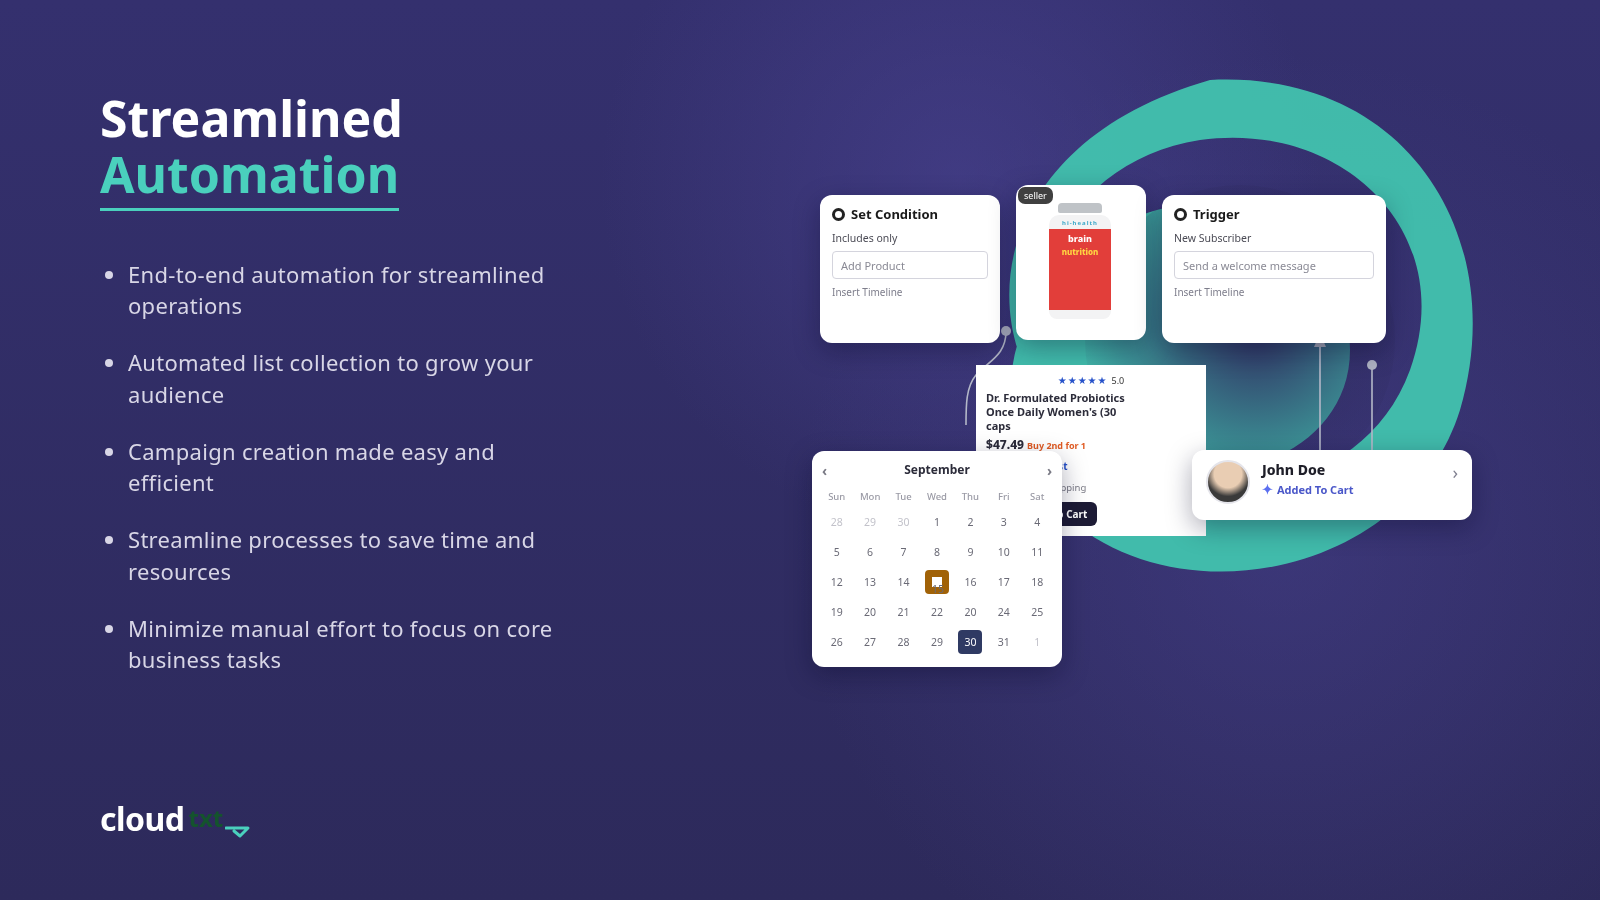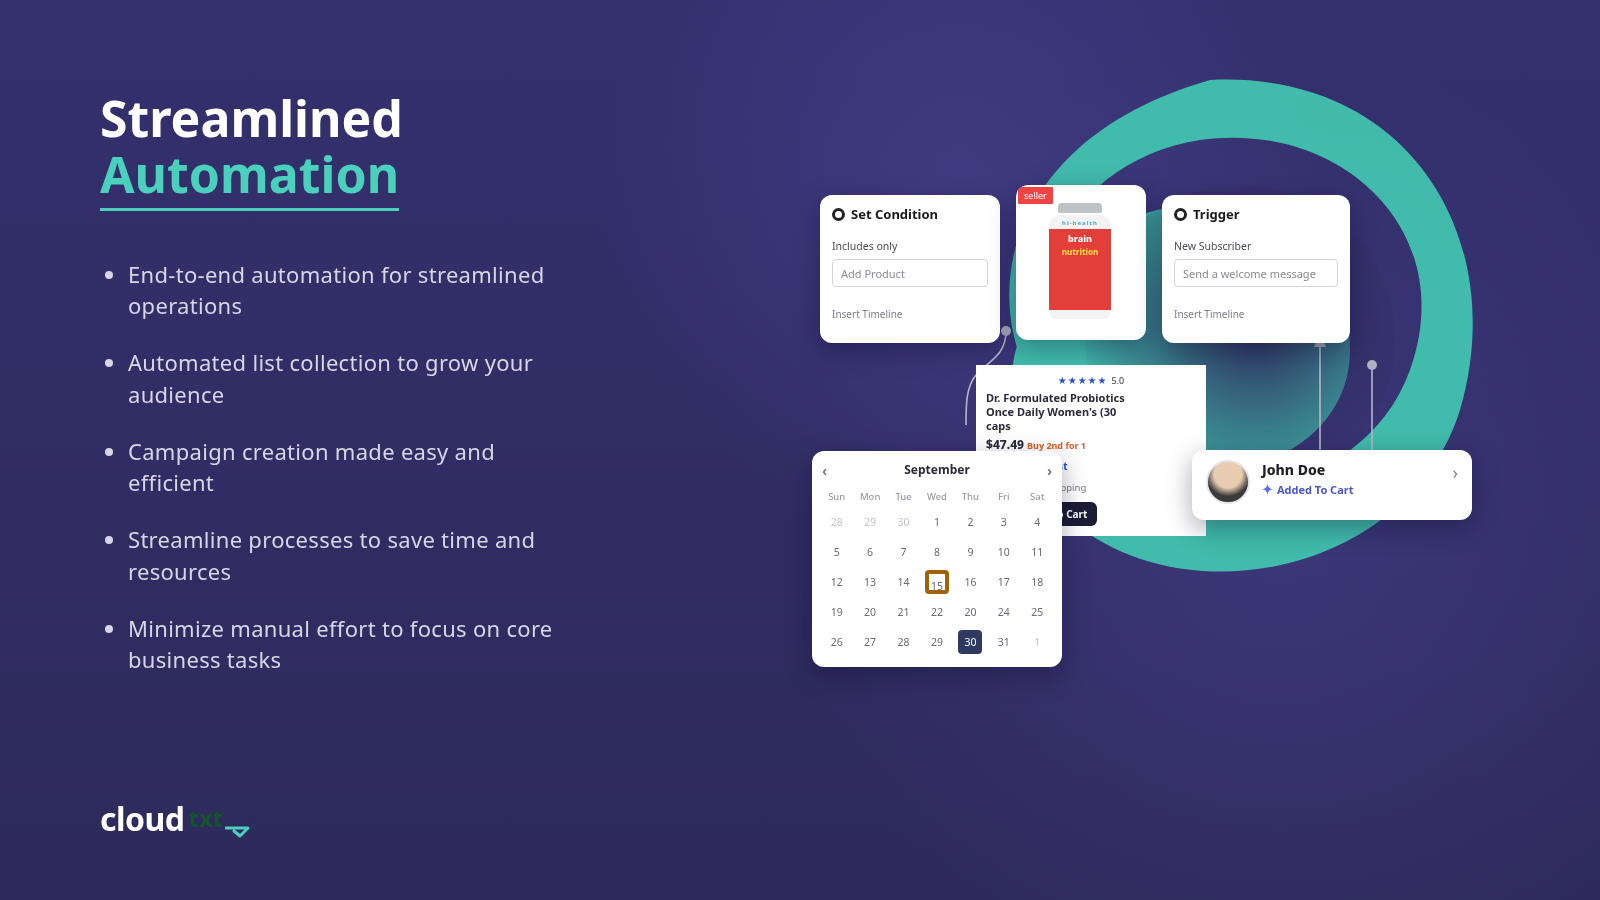--- a/index.html
+++ b/index.html
@@ -27,37 +27,37 @@
   .swirl { position:absolute; right:50px; top:10px; width:700px; height:700px; pointer-events:none; }
 
   
   .cluster { position:absolute; left:820px; top:195px; width:700px; font-family: system-ui, -apple-system, sans-serif; }
   .card { position:absolute; background:#fff; border-radius:12px; box-shadow:0 8px 26px rgba(10,10,40,0.35); color:#2c2c3a; }
 
   
   .condition { left:0; top:0; width:180px; height:148px; padding:10px 12px; }
   .card h4 { font-size:13px; font-weight:700; display:flex; align-items:center; gap:6px; color:#1a1a1a; }
   .card h4 .ring { width:13px; height:13px; border:3px solid #222; border-radius:50%; display:inline-block; }
-  .sub { font-size:10.5px; color:#4b4b55; margin-top:16px; }
+  .sub { font-size:10.5px; color:#4b4b55; margin-top:8px; }
   .inp { margin-top:6px; height:28px; border:1px solid #d4d4dd; border-radius:4px; font-size:11px; color:#8a8a95; display:flex; align-items:center; padding:0 8px; background:#fff; }
-  .link-note { margin-top:20px; font-size:10px; color:#7d7d8b; }
+  .link-note { margin-top:6px; font-size:10px; color:#7d7d8b; }
 
   
   .prodimg { left:196px; top:-10px; width:130px; height:155px; overflow:hidden; }
-  .prodimg .badge { position:absolute; top:2px; left:2px; background:#ef4444; color:#fff; font-size:9px; padding:2px 6px; border-radius:1px; }
+  .prodimg .badge { position:absolute; top:2px; left:2px; background:#404040; color:#fff; font-size:9px; padding:2px 6px; border-radius:7px; }
   .prodimg .bottle { position:absolute; left:28px; top:18px; width:72px; height:128px; }
   .bottle .cap { width:44px; height:10px; background:#bfc3c7; border-radius:4px 4px 2px 2px; margin:0 auto; }
   .bottle .body { width:62px; height:104px; background:#f3f3f4; border-radius:10px 10px 8px 8px; margin:2px auto 0; position:relative; overflow:hidden;}
   .bottle .label-top { font-size:6px; color:#3ea9c9; text-align:center; margin-top:4px; letter-spacing:1px; font-weight:700;}
   .bottle .brain { background:#e23e3a; color:#fff; font-size:9px; font-weight:800; text-align:center; padding:3px 0 1px; margin-top:2px; }
   .bottle .brain2{ background:#e23e3a; color:#ffd742; font-size:8px; font-weight:800; text-align:center; padding:0 0 3px; }
   .bottle .fill { background:#e23e3a; height:50px; }
 
   
-  .trigger { left:342px; top:0; width:188px; height:148px; padding:10px 12px; }
+  .trigger { left:342px; top:0; width:224px; height:148px; padding:10px 12px; }
 
   
   .details { left:156px; top:170px; width:230px; padding:8px 10px 10px; color:#2c2c3a; border-radius:0; box-shadow:none; background:#fff; }
   .stars { color:#2551c9; font-size:10px; letter-spacing:1px;text-align:center; }
   .stars .num{ color:#333; font-size:9px; margin-left:4px; letter-spacing:0;}
   .ptitle { font-size:11px; font-weight:700; margin-top:4px; line-height:1.25; max-width:140px;}
   .price { font-size:12px; font-weight:800; margin-top:4px; }
   .price .deal { font-size:9px; color:#e05b23; font-weight:700; margin-left:3px;}
   .by { font-size:10px; margin-top:6px; color:#666;}
   .by a { color:#2551c9; font-weight:700; text-decoration:none;}
@@ -70,21 +70,21 @@
   
   .cal { left:-8px; top:256px; width:250px; padding:10px 8px; font-size:10.5px; color:#6a6a76; }
   .cal .hdr { display:flex; align-items:center; justify-content:center; position:relative; font-weight:700; color:#2c2c3a; font-size:12px; margin-bottom:8px;}
   .cal .hdr .nav { position:absolute; top:0; font-size:14px; color:#7a7a85; }
   .cal .hdr .nav.left{left:2px;} .cal .hdr .nav.right{right:2px;}
   .cal table { width:100%; border-collapse:collapse; text-align:center; }
   .cal th { font-weight:500; color:#9a9aa5; font-size:9.5px; padding:4px 0;}
   .cal td { width:14.28%; padding:0; }
   .cal td .d { width:24px; height:24px; line-height:24px; margin:3px auto; border-radius:4px; font-size:10.5px;}
   .cal .dim .d{ color:#c2c2ca;}
-  .cal .box .d{ border:4px solid #a16207; }
+  .cal .box .d{ border:7px solid #a16207; }
   .cal .sel .d{ background:#2f3a63; color:#fff; }
 
   
   .person { left:372px; top:255px; width:280px; height:70px; padding:10px 14px; display:flex; align-items:flex-start; gap:12px;}
   .avatar { width:44px; height:44px; border-radius:50%; background:radial-gradient(circle at 50% 30%, #e9cdb3 0 40%, #3a3a3a 65%); border:2px solid #e4e4ea; flex-shrink:0;}
   .person .info .name{ font-size:14px; font-weight:800; color:#1e1e28;}
   .person .info .act{ font-size:11px; font-weight:700; color:#4a57c9; display:flex; align-items:center; gap:4px; margin-top:1px;}
   .person .info .act .sp{ color:#5b6ff0; font-size:13px; }
   .person .chev{ margin-left:auto; color:#808090; font-size:18px;}
 

